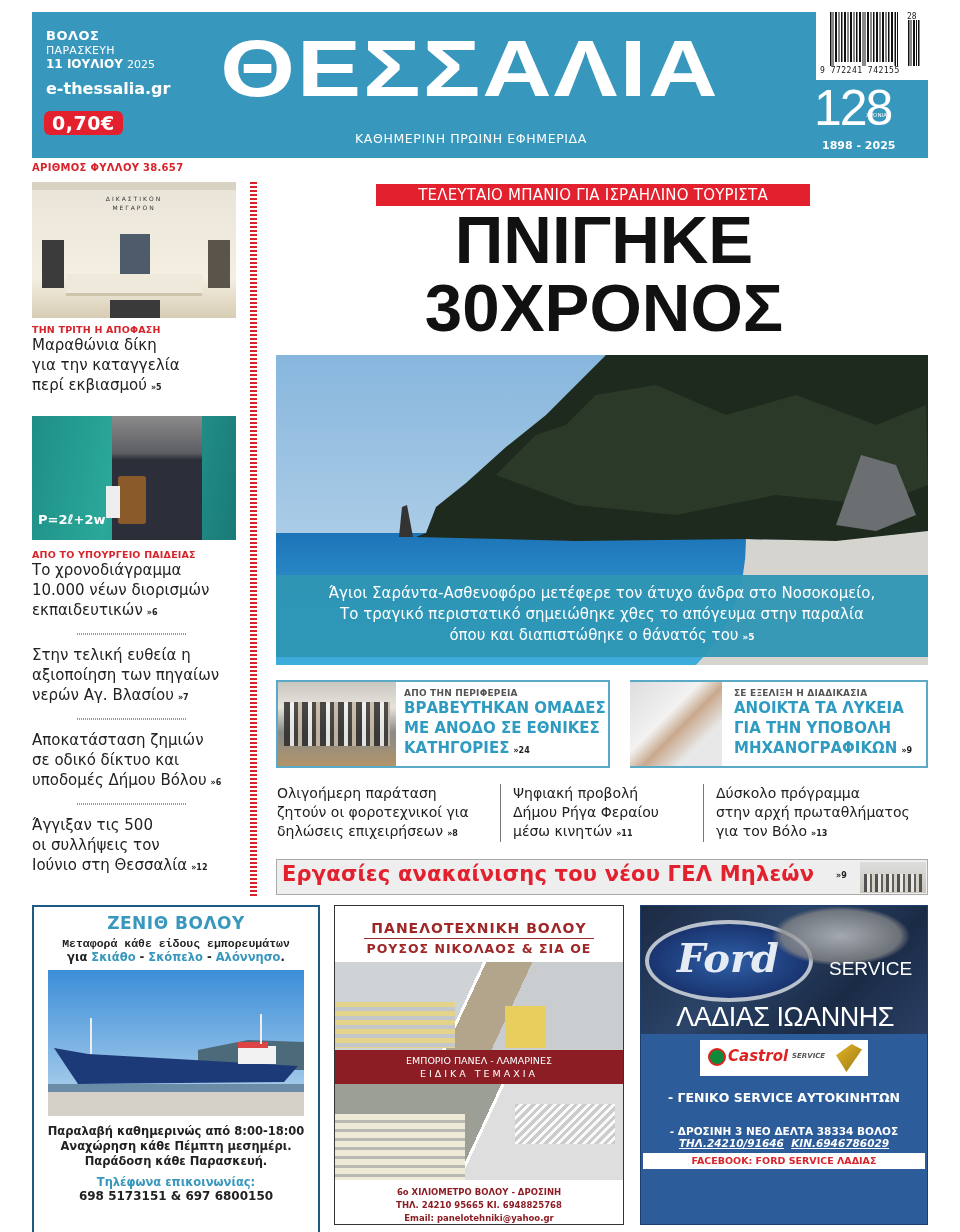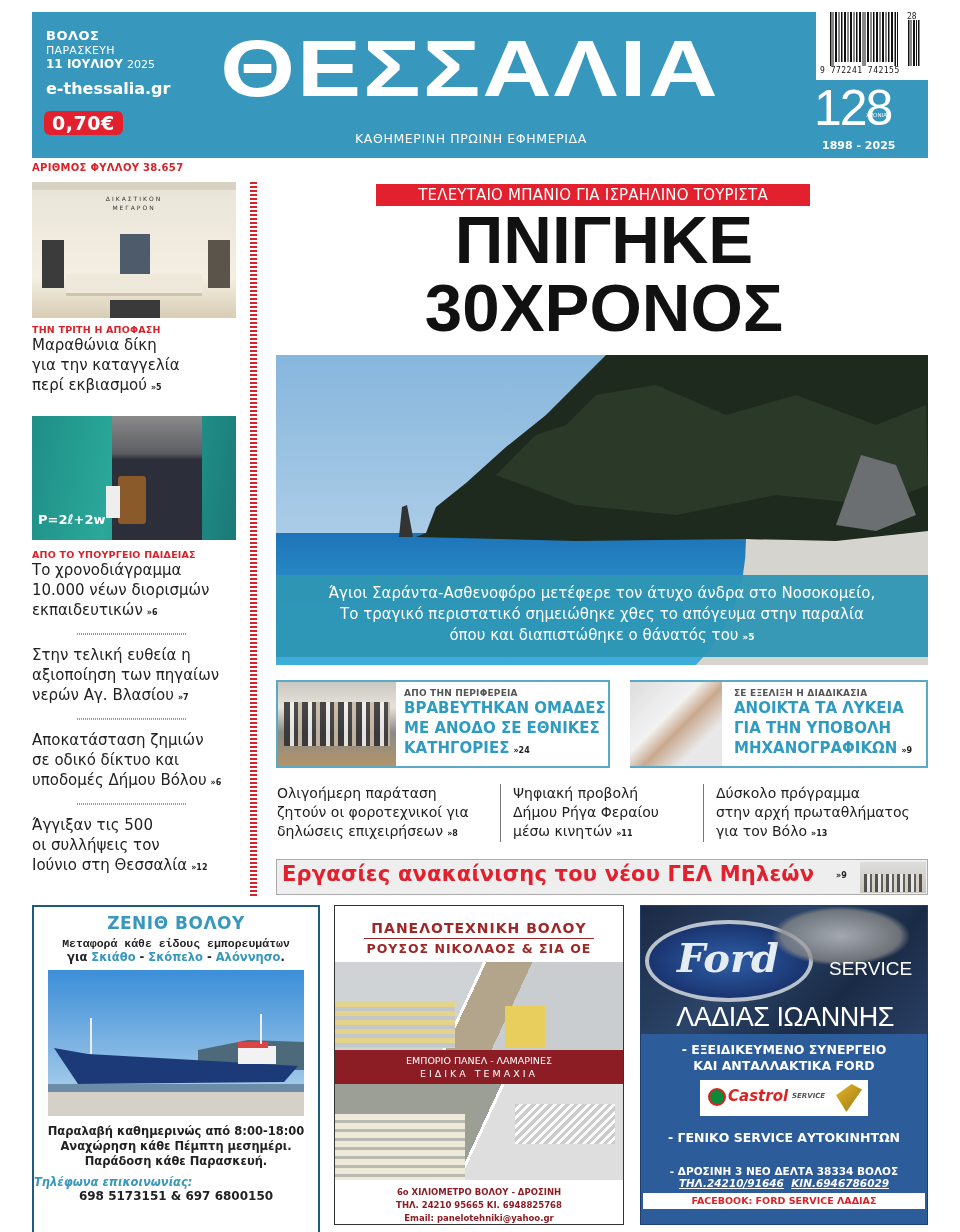--- a/index.html
+++ b/index.html
@@ -278,21 +278,21 @@
       <rect x="212" y="44" width="2" height="30" fill="#eee"></rect>
       <rect y="114" width="256" height="8" fill="#6b8ca6"></rect>
       <rect y="122" width="256" height="24" fill="#d5d1c8"></rect>
     </svg>
   </div>
   <div style="text-align:center;font-weight:bold;font-size:11.5px;line-height:15px;margin-top:8px;">
     <div>Παραλαβή καθημερινώς από 8:00-18:00</div>
     <div>Αναχώρηση κάθε Πέμπτη μεσημέρι.</div>
     <div>Παράδοση κάθε Παρασκευή.</div>
   </div>
-  <div style="text-align:left;color:#3797bd;font-weight:bold;font-size:11.5px;margin-top:6px;font-style:italic;">Τηλέφωνα επικοινωνίας:</div>
+  <div style="text-align:center;color:#3797bd;font-weight:bold;font-size:11.5px;margin-top:6px;">Τηλέφωνα επικοινωνίας:</div>
   <div style="text-align:center;font-weight:bold;font-size:12px;">698 5173151 &amp; 697 6800150</div>
 </div>
 
 <div class="abs ad2">
   <div style="text-align:center;color:#a02728;font-weight:bold;font-size:14px;letter-spacing:1px;margin-top:14px;">ΠΑΝΕΛΟΤΕΧΝΙΚΗ ΒΟΛΟΥ</div>
   <div style="width:230px;height:1px;background:#a02728;margin:2px auto;"></div>
   <div style="text-align:center;color:#a02728;font-weight:bold;font-size:12.5px;letter-spacing:1px;">ΡΟΥΣΟΣ ΝΙΚΟΛΑΟΣ &amp; ΣΙΑ ΟΕ</div>
   <div style="position:relative;margin-top:6px;height:88px;background:linear-gradient(115deg,#cfd3d6 0 45%,#fff 45% 46%,#b2a58c 46% 60%,#c9cdd0 60%);">
     <div class="abs" style="left:0;top:40px;width:120px;height:46px;background:repeating-linear-gradient(to bottom,#e4d38a 0 5px,#c3c7ca 5px 9px);"></div>
     <div class="abs" style="left:170px;top:44px;width:40px;height:42px;background:#e7ce5d;"></div>
@@ -313,24 +313,20 @@
 </div>
 
 <div class="abs ad3">
   <div style="position:relative;height:128px;background:linear-gradient(135deg,#1c2a44 0,#2b4468 40%,#1a2b46 70%,#2a3f64);overflow:hidden;">
     <div class="abs" style="left:4px;top:14px;width:168px;height:82px;border-radius:50%;background:radial-gradient(ellipse,#2f5fa8,#1a3570 70%);border:4px solid #b9c1cc;"></div>
     <div class="abs" style="left:36px;top:28px;color:#e6ecf3;font-family:'DejaVu Serif',serif;font-style:italic;font-weight:bold;font-size:40px;text-align:right;">Ford</div>
     <div class="abs" style="left:130px;top:0;width:140px;height:60px;background:radial-gradient(ellipse,#cfcfcf,#888 60%,transparent 70%);opacity:.75;"></div>
     <div class="abs" style="left:188px;top:52px;color:#fff;font-family:'Liberation Sans',sans-serif;font-size:19px;">SERVICE</div>
     <div class="abs" style="left:0;top:96px;width:288px;text-align:center;color:#fff;font-family:'Liberation Sans',sans-serif;font-size:27px;letter-spacing:-.5px;">ΛΑΔΙΑΣ ΙΩΑΝΝΗΣ</div>
   </div>
-  <div style="text-align:center;color:#fff;font-weight:bold;font-size:12.5px;line-height:16px;margin-top:8px;">
-    <div>- ΕΞΕΙΔΙΚΕΥΜΕΝΟ ΣΥΝΕΡΓΕΙΟ</div>
-    <div>ΚΑΙ ΑΝΤΑΛΛΑΚΤΙΚΑ FORD</div>
-  </div>
   <div style="margin:6px auto 0;width:168px;height:36px;background:#fff;position:relative;">
     <div class="abs" style="left:8px;top:8px;width:18px;height:18px;border-radius:50%;background:#0c8a3a;border:2px solid #d22;"></div>
     <div class="abs" style="left:28px;top:7px;color:#d22;font-style:italic;font-weight:bold;font-size:15px;">Castrol</div>
     <div class="abs" style="left:92px;top:12px;color:#555;font-style:italic;font-weight:bold;font-size:7px;">SERVICE</div>
     <div class="abs" style="left:136px;top:4px;width:26px;height:28px;background:linear-gradient(135deg,#e6b523,#9a7a1a);clip-path:polygon(0 40%,60% 0,100% 20%,70% 60%,40% 100%);"></div>
   </div>
   <div style="text-align:center;color:#fff;font-weight:bold;font-size:12.5px;margin-top:14px;">- ΓΕΝΙΚΟ SERVICE ΑΥΤΟΚΙΝΗΤΩΝ</div>
   <div style="text-align:center;color:#fff;font-weight:bold;font-size:10.5px;margin-top:20px;">- ΔΡΟΣΙΝΗ 3 ΝΕΟ ΔΕΛΤΑ 38334 ΒΟΛΟΣ</div>
   <div style="text-align:center;color:#fff;font-weight:bold;font-size:10.5px;">
     <span style="text-decoration:underline;font-style:italic;">ΤΗΛ.24210/91646</span>&nbsp;&nbsp;<span style="text-decoration:underline;font-style:italic;">ΚΙΝ.6946786029</span>

